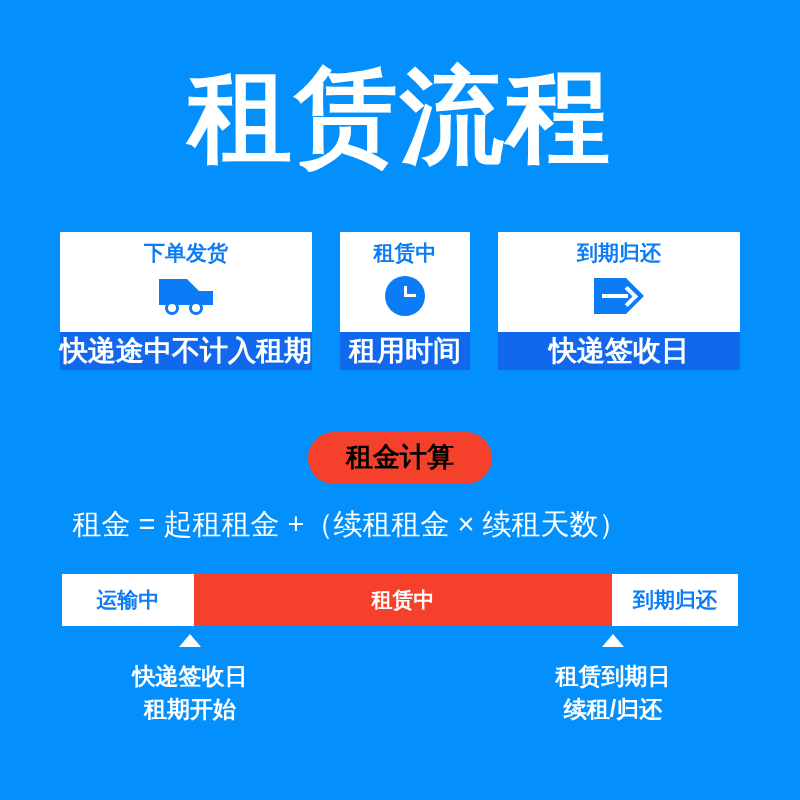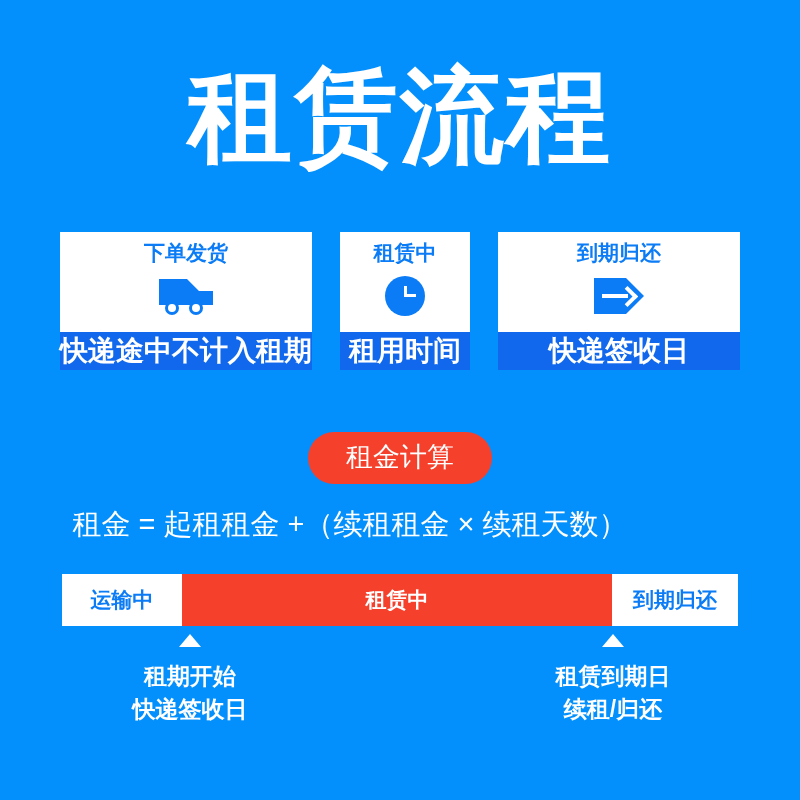--- a/index.html
+++ b/index.html
@@ -92,23 +92,23 @@
     white-space: nowrap;
   }
 
   
   .badge {
     position: absolute;
     top: 432px;
     left: 50%;
     transform: translateX(-50%);
     background: #f5402c;
-    color: #ffffff;
+    color: #000000;
     font-size: 27px;
-    font-weight: normal;
+    font-weight: bold;
     border-radius: 30px;
     padding: 8px 38px 10px 38px;
     line-height: 34px;
     white-space: nowrap;
   }
 
   
   .formula {
     position: absolute;
     top: 504px;
@@ -133,21 +133,21 @@
     background: #ffffff;
   }
   .seg {
     display: flex;
     align-items: center;
     justify-content: center;
     font-size: 21px;
     font-weight: bold;
     white-space: nowrap;
   }
-  .seg-left  { width: 120px; background: #ffffff; color: #0b7cf5; }
+  .seg-left  { width: 132px; background: #ffffff; color: #0b7cf5; }
   .seg-mid   { flex: 1 1 auto; background: #f5402c; color: #ffffff; }
   .seg-right { width: 126px; background: #ffffff; color: #0b7cf5; }
 
   .marker {
     position: absolute;
     width: 0; height: 0;
     border-left: 11px solid transparent;
     border-right: 11px solid transparent;
     border-bottom: 13px solid #ffffff;
   }
@@ -317,21 +317,21 @@
   <div class="timeline">
     <div class="seg seg-left">运输中</div>
     <div class="seg seg-mid">租赁中</div>
     <div class="seg seg-right">到期归还</div>
   </div>
 
   <div class="marker marker-left"></div>
   <div class="marker marker-right"></div>
 
   <div class="anno anno-left">
+    <span class="anno-line">快递签收日</span>
     <span class="anno-line">租期开始</span>
-    <span class="anno-line">快递签收日</span>
   </div>
   <div class="anno anno-right">
     <span class="anno-line">租赁到期日</span>
     <span class="anno-line">续租/归还</span>
   </div>
 
 </div>
 
 </body></html>

